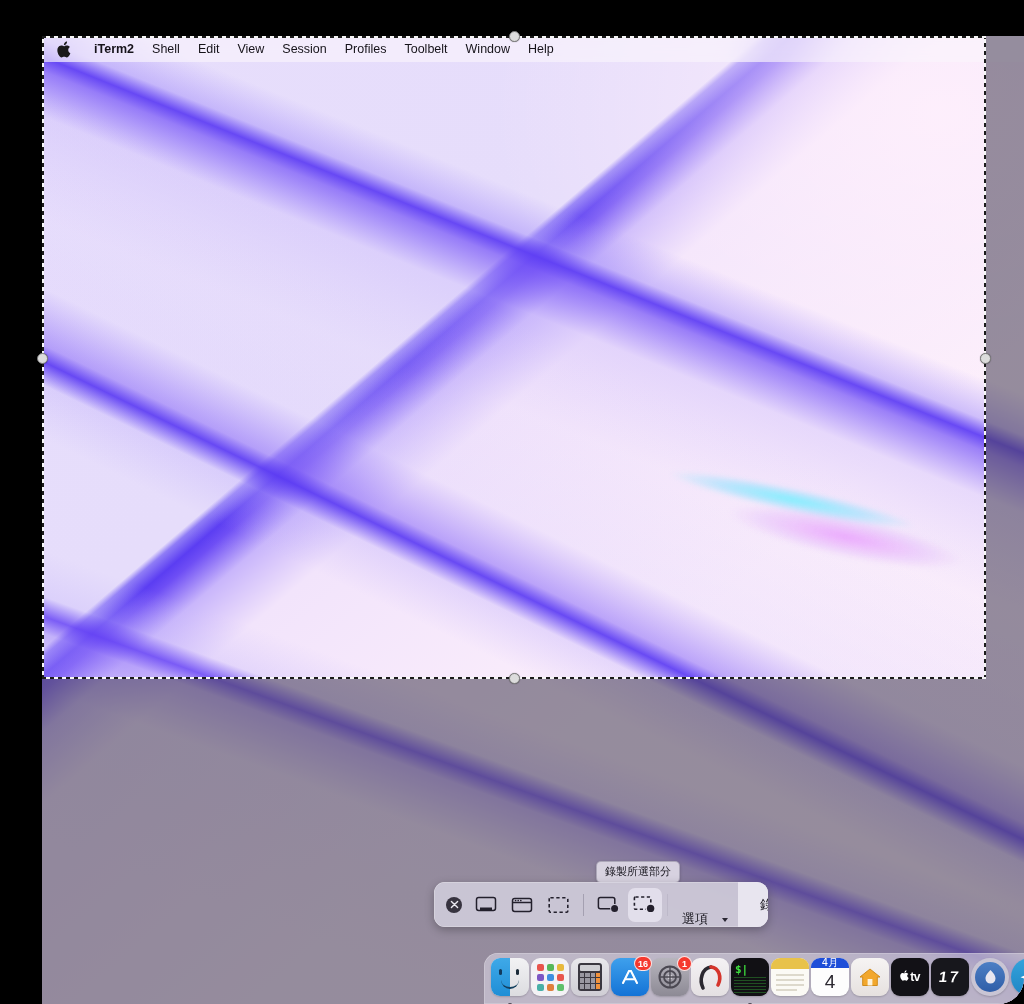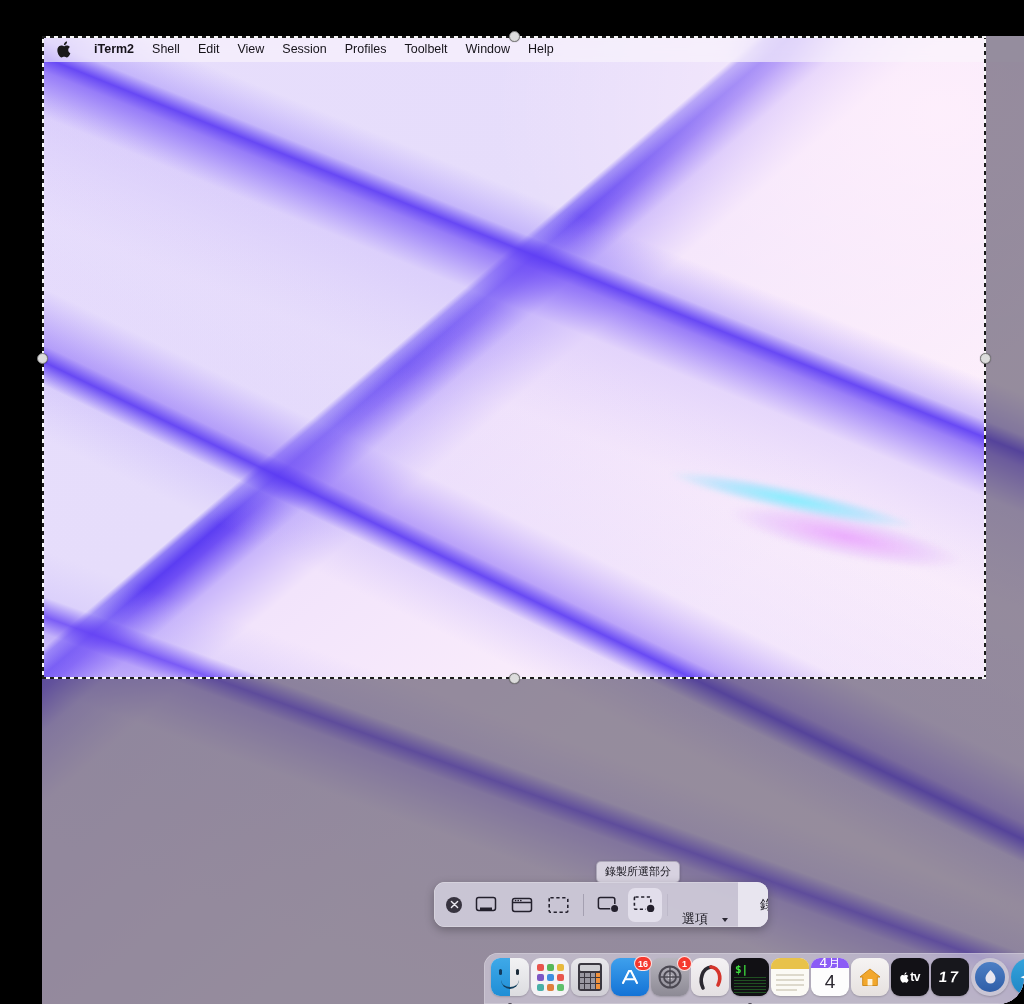--- a/index.html
+++ b/index.html
@@ -520,37 +520,37 @@
         <div style="position:absolute;left:0;top:0;right:0;height:11px;background:#e8c24a;"></div>
         <div style="position:absolute;left:5px;top:16px;right:5px;height:1.5px;background:#ddd9cc;"></div>
         <div style="position:absolute;left:5px;top:21px;right:5px;height:1.5px;background:#ddd9cc;"></div>
         <div style="position:absolute;left:5px;top:26px;right:5px;height:1.5px;background:#ddd9cc;"></div>
         <div style="position:absolute;left:5px;top:31px;right:12px;height:1.5px;background:#ddd9cc;"></div>
       </div>
     </div>
 
     <div class="dock-item">
       <div class="dock-icon" style="background:#fdfdfd;flex-direction:column;">
-        <div style="width:100%;height:10px;background:#8b5cf6;color:#fff;font-size:13px;text-align:center;line-height:10px;font-family:'DejaVu Sans',sans-serif;">4月</div>
+        <div style="width:100%;height:10px;background:#1d4ed8;color:#fff;font-size:10px;text-align:center;line-height:10px;font-family:'DejaVu Sans',sans-serif;">4月</div>
         <div style="flex:1;display:flex;align-items:center;justify-content:center;font-size:19px;color:#2b2830;font-weight:400;">4</div>
       </div>
     </div>
 
     <div class="dock-item">
       <div class="dock-icon" style="background:linear-gradient(180deg,#f6f4f3,#e6e1df);">
         <svg width="24" height="22" viewBox="0 0 24 22" aria-hidden="true">
           <path d="M12 3 L22 11 H19.3 V19.5 H4.7 V11 H2 Z" fill="#f2a72c" stroke="#d08c1c" stroke-width="1"></path>
           <rect x="9.6" y="13" width="4.8" height="6.5" fill="#fdf2dc"></rect>
         </svg>
       </div>
     </div>
 
     <div class="dock-item">
       <div class="dock-icon" style="background:#121116;color:#fff;">
-        <div style="display:flex;align-items:center;gap:1px;">
+        <div style="display:flex;align-items:flex-start;gap:1px;">
           <svg width="9" height="11" viewBox="0 0 14 17" aria-hidden="true">
             <path fill="#fff" d="M11.2 9.05c-.02-2.02 1.65-2.99 1.72-3.04-0.94-1.37-2.4-1.56-2.92-1.58-1.24-.13-2.42.73-3.05.73-.63 0-1.6-.71-2.63-.69-1.35.02-2.6.79-3.3 2-1.41 2.44-.36 6.05 1.01 8.03.67.97 1.47 2.06 2.52 2.02 1.01-.04 1.39-.65 2.61-.65 1.22 0 1.56.65 2.63.63 1.09-.02 1.78-.99 2.44-1.96.77-1.12 1.09-2.21 1.11-2.27-.02-.01-2.13-.82-2.14-3.22zM9.21 3.07c.56-.68.94-1.62.83-2.56-.81.03-1.79.54-2.36 1.21-.51.6-.96 1.56-.84 2.48.9.07 1.82-.46 2.37-1.13z"></path>
           </svg>
           <span style="font-size:12px;font-weight:bold;letter-spacing:-0.5px;">tv</span>
         </div>
       </div>
     </div>
 
     <div class="dock-item">
       <div class="dock-icon" style="background:#17171c;color:#fff;">

